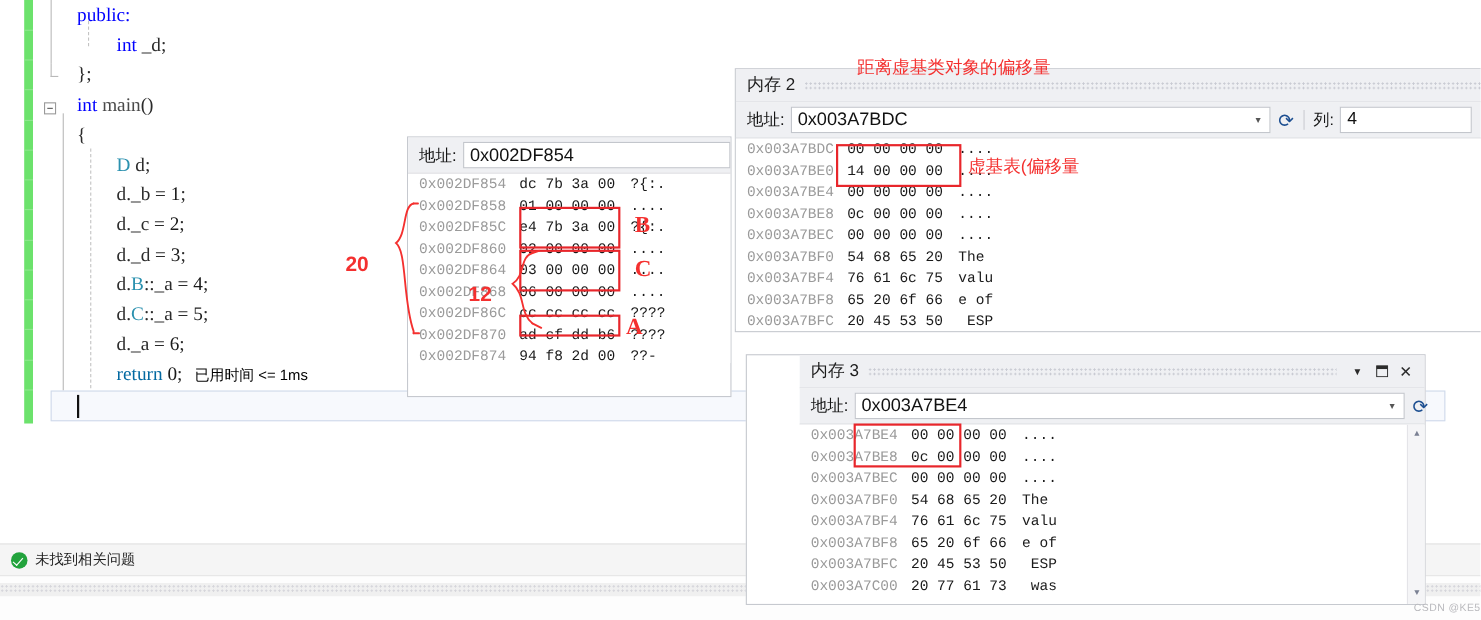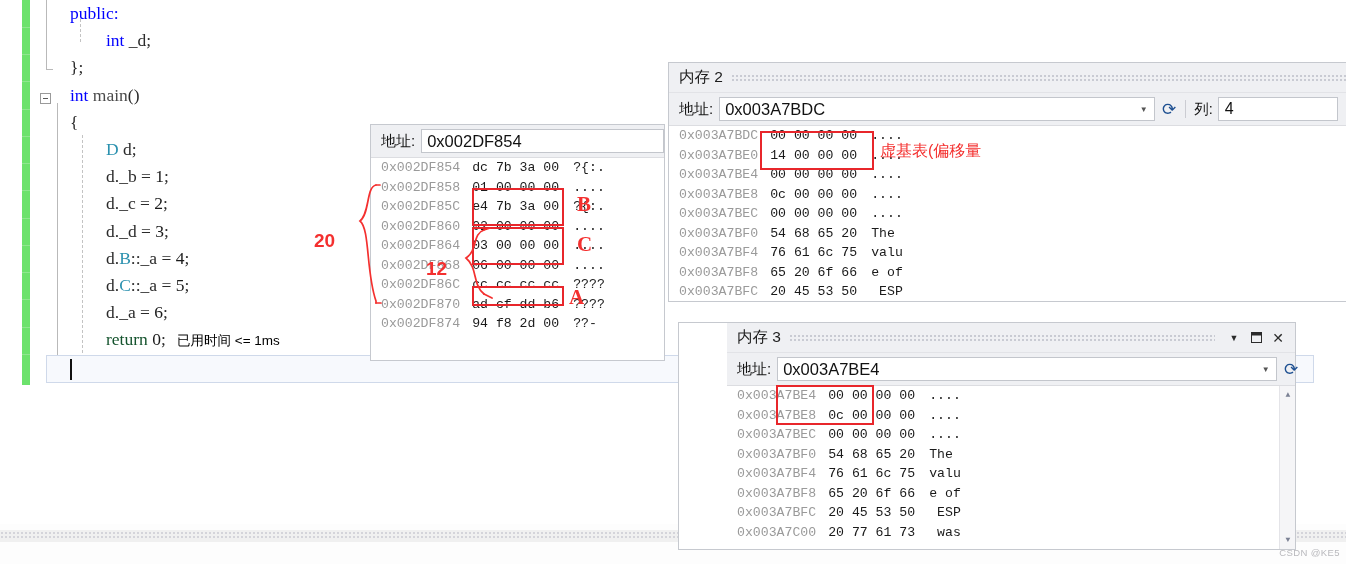--- a/index.html
+++ b/index.html
@@ -26,21 +26,21 @@
   .code-area {
     position: absolute; left: 40px; top: 0; width: 1000px; height: 390px;
     font-family: "Liberation Serif", serif;
     font-size: 17.5px;
     line-height: 27.2px;
     white-space: pre;
   }
   .cl { position: absolute; left: 12px; width: 100%; height: 27.2px; }
   .ind { display: inline-block; }
   .kw  { color: #0000ff; }
-  .kw2 { color: #14532d; }
+  .kw2 { color: #0369a1; }
   .typ { color: #2b91af; }
   .pln { color: #2b2b2b; }
   .fn  { color: #4a4a4a; }
   .num { color: #1a1a1a; }
   .hint { color: #000000; font-family: "Liberation Sans", sans-serif; font-size: 13.5px; }
 
   
   .brace-line {
     position: absolute; border-left: 1px solid #b9b9b9;
   }
@@ -168,21 +168,21 @@
   .rbox { position: absolute; border: 2px solid #e8262b; pointer-events: none; }
   .rtext {
     position: absolute; color: #f4302f; white-space: nowrap; pointer-events: none;
   }
   .rcn { font-size: 16px; font-family: "Liberation Sans", sans-serif; }
   .rlet { font-size: 21px; font-family: "Liberation Serif", serif; font-weight: 600; }
   .rnum { font-size: 19px; font-family: "Liberation Sans", sans-serif; font-weight: 700; }
   svg.anno { position: absolute; pointer-events: none; overflow: visible; }
 
   .wm {
-    position: absolute; right: 6px; bottom: 6px;
+    position: absolute; right: 0; bottom: 6px;
     font-size: 9.5px; color: #b9b9bd; letter-spacing: .4px;
     font-family: "Liberation Sans", sans-serif;
   }
 </style>
 </head>
 <body>
 
 <div id="root">
 
   <div class="editor">
@@ -211,20 +211,24 @@
     <div class="brace-foot" style="left:57px; top:355px; height:14px;"></div>
     <div class="brace-line dash" style="left:82px; top:135px; height:218px;"></div>
 
     <div class="code-area"><div class="cl" style="top: 0px;"><span class="ind" style="width: 18px;"></span><span class="kw">public:</span></div><div class="cl" style="top: 27.2px;"><span class="ind" style="width: 54px;"></span><span class="kw">int</span><span class="pln"> _d;</span></div><div class="cl" style="top: 54.4px;"><span class="ind" style="width: 18px;"></span><span class="pln">};</span></div><div class="cl" style="top: 81.6px;"><span class="ind" style="width: 18px;"></span><span class="kw">int</span><span class="pln"> </span><span class="fn">main</span><span class="pln">()</span></div><div class="cl" style="top: 108.8px;"><span class="ind" style="width: 18px;"></span><span class="pln">{</span></div><div class="cl" style="top: 136px;"><span class="ind" style="width: 54px;"></span><span class="typ">D</span><span class="pln"> d;</span></div><div class="cl" style="top: 163.2px;"><span class="ind" style="width: 54px;"></span><span class="pln">d._b = </span><span class="num">1</span><span class="pln">;</span></div><div class="cl" style="top: 190.4px;"><span class="ind" style="width: 54px;"></span><span class="pln">d._c = </span><span class="num">2</span><span class="pln">;</span></div><div class="cl" style="top: 217.6px;"><span class="ind" style="width: 54px;"></span><span class="pln">d._d = </span><span class="num">3</span><span class="pln">;</span></div><div class="cl" style="top: 244.8px;"><span class="ind" style="width: 54px;"></span><span class="pln">d.</span><span class="typ">B</span><span class="pln">::_a = </span><span class="num">4</span><span class="pln">;</span></div><div class="cl" style="top: 272px;"><span class="ind" style="width: 54px;"></span><span class="pln">d.</span><span class="typ">C</span><span class="pln">::_a = </span><span class="num">5</span><span class="pln">;</span></div><div class="cl" style="top: 299.2px;"><span class="ind" style="width: 54px;"></span><span class="pln">d._a = </span><span class="num">6</span><span class="pln">;</span></div><div class="cl" style="top: 326.4px;"><span class="ind" style="width: 54px;"></span><span class="kw2">return</span><span class="pln"> </span><span class="num">0</span><span class="pln">;</span><span class="hint">   已用时间 &lt;= 1ms</span></div><div class="cl" style="top: 353.6px;"><span class="ind" style="width: 18px;"></span><span class="pln">}</span></div></div>
 
     <div class="cursor-line">
       <div class="caret"></div>
     </div>
   </div>
 
+  <div class="statusbar">
+    <div class="ok-dot"></div>
+    <span class="status-text">未找到相关问题</span>
+  </div>
   <div class="bottom-fill"></div>
   <div class="bottom-strip"></div>
   <div class="grip-row"></div>
 
   <div class="memwin" id="mem1win" style="left:370px; top:124px; width:295px; height:237px;">
     <div class="addr-row">
       <span class="addr-lbl">地址:</span>
       <div class="addr-box">
         <span class="addr-val">0x002DF854</span>
       </div>
@@ -325,19 +329,20 @@
   <svg class="anno" style="left:340px; top:183px; width:40px; height:125px;">
     <path d="M36 2 C 26 4, 30 30, 20 38 C 30 46, 26 90, 36 118 L 36 120" fill="none" stroke="#f4302f" stroke-width="1.7" stroke-linecap="round"></path>
     <path d="M36 2 L 40 2 M36 120 L 41 120" fill="none" stroke="#f4302f" stroke-width="1.7" stroke-linecap="round"></path>
   </svg>
 
   <svg class="anno" style="left:452px; top:228px; width:36px; height:72px;">
     <path d="M32 2 C 20 6, 26 22, 14 30 C 26 40, 20 56, 32 66" fill="none" stroke="#f4302f" stroke-width="1.7" stroke-linecap="round"></path>
     <path d="M32 2 L 38 0 M32 66 L 40 70" fill="none" stroke="#f4302f" stroke-width="1.7" stroke-linecap="round"></path>
   </svg>
 
+  <span class="rtext rcn" style="left:779px; top:51px;">距离虚基类对象的偏移量</span>
   <div class="rbox" style="left:760px; top:131px; width:114px; height:39px;"></div>
   <span class="rtext rcn" style="left:880px; top:141px;">虚基表(偏移量</span>
 
   <div class="rbox" style="left:776px; top:385px; width:98px; height:40px;"></div>
 
   <span class="wm">CSDN @KE5</span>
 </div>
 
 </body></html>

